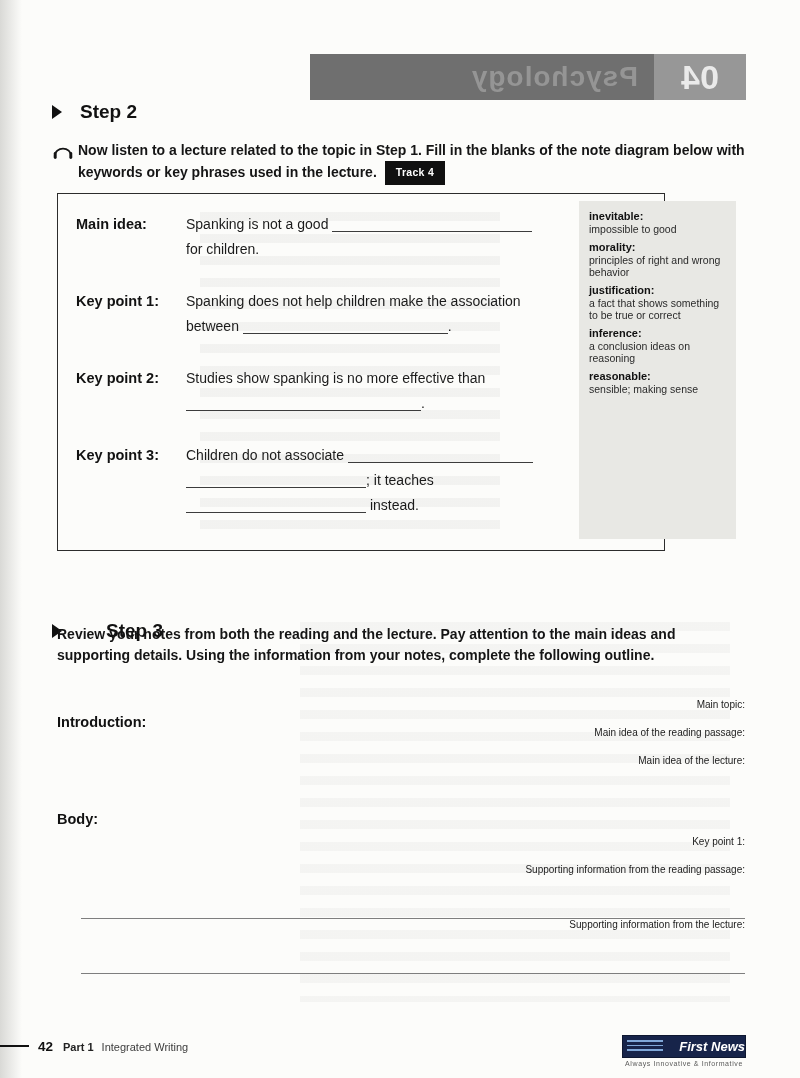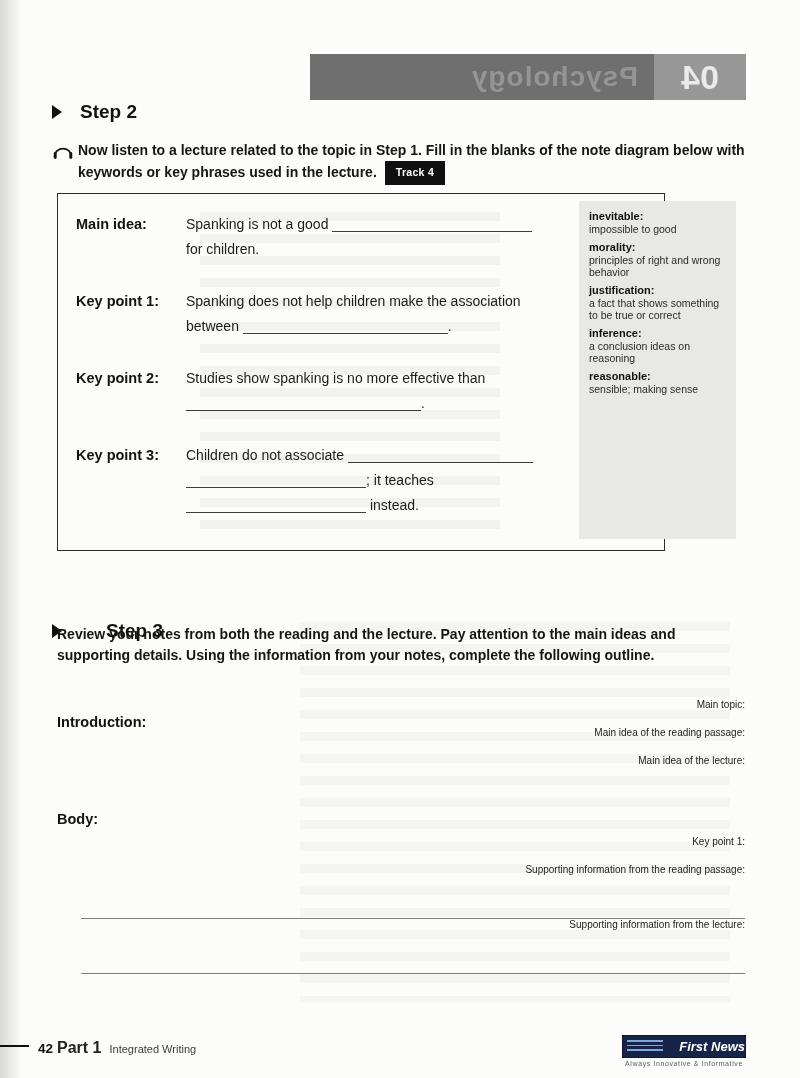--- a/index.html
+++ b/index.html
@@ -65,21 +65,21 @@
   .outline-row{display:flex;align-items:flex-end;height:28px;font-size:10px;color:#1b1b1b;flex-direction:column;}
   .outline-label{white-space:nowrap;padding-bottom:2px;}
   .fill-line{flex:1;border-bottom:1px solid #7e7e7e;height:20px;margin-left:7px;}
   .indented{margin-left:24px;}
   .cont-line{height:26px;border-bottom:1px solid #7e7e7e;}
 
   
   .footer-rule{position:absolute;left:0;top:1045px;width:29px;height:2px;background:#111;z-index:1;}
   .footer{position:absolute;left:38px;top:1039px;display:flex;align-items:baseline;z-index:1;}
   .pg-num{font-size:13.5px;font-weight:bold;color:#111;}
-  .pg-part{font-size:16px;font-weight:bold;color:#222;margin-left:4px;}
+  .pg-part{font-size:11px;font-weight:bold;color:#222;margin-left:10px;}
   .pg-sec{font-size:11px;color:#3d3d3d;margin-left:8px;}
 
   
   .logo{position:absolute;left:622px;top:1035px;width:124px;z-index:1;}
   .logo-box{height:23px;background:#17244a;border:1px solid #0e1730;display:flex;align-items:center;box-sizing:border-box;gap:12px;}
   .logo-stripes{width:38px;height:13px;margin-left:4px;
     background:repeating-linear-gradient(to bottom,#7fa8d9 0 1.5px,rgba(0,0,0,0) 1.5px 4.5px);}
   .logo-text{color:#fff;font-size:13px;font-weight:bold;font-style:italic;margin-left:4px;white-space:nowrap;}
   .logo-tag{font-size:7px;color:#5a5a5a;letter-spacing:.6px;text-align:center;margin-top:2px;white-space:nowrap;}
 

